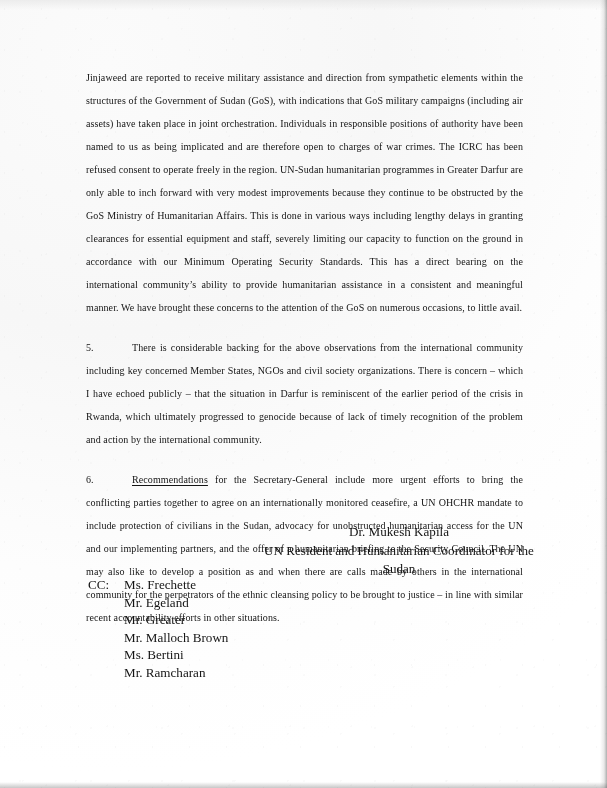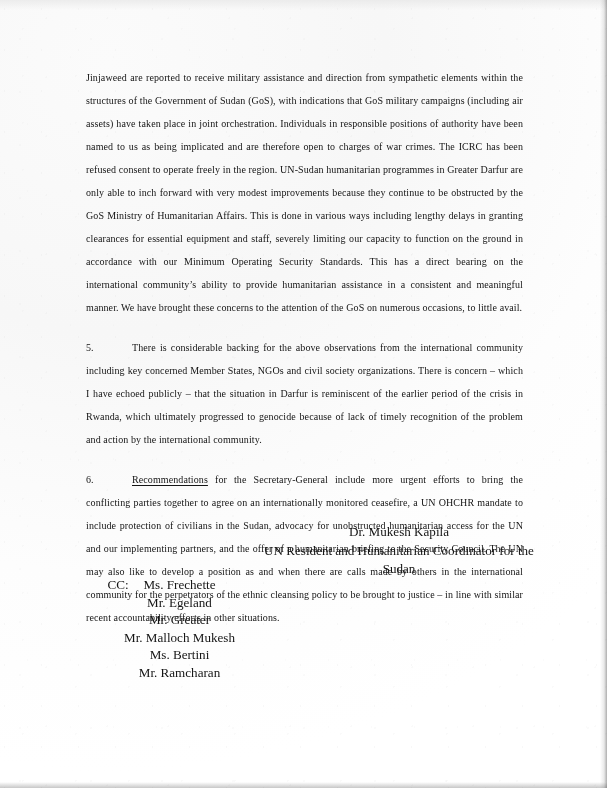--- a/index.html
+++ b/index.html
@@ -113,21 +113,20 @@
     position: absolute;
     left: 88px;
     top: 576px;
     font-size: 13.1px;
     line-height: 17.6px;
     color: #141414;
   }
   .cc-row {
     display: flex;
     white-space: nowrap;
-    justify-content: center;
   }
   .cc-label {
     width: 36px;
     flex: 0 0 36px;
   }
   .cc-spacer {
     width: 36px;
     flex: 0 0 36px;
   }
   .cc-name { }
@@ -169,21 +168,21 @@
     <div class="cc-row">
       <span class="cc-spacer"></span>
       <span class="cc-name">Mr. Egeland</span>
     </div>
     <div class="cc-row">
       <span class="cc-spacer"></span>
       <span class="cc-name">Mr. Greater</span>
     </div>
     <div class="cc-row">
       <span class="cc-spacer"></span>
-      <span class="cc-name">Mr. Malloch Mukesh</span>
+      <span class="cc-name">Mr. Malloch Brown</span>
     </div>
     <div class="cc-row">
       <span class="cc-spacer"></span>
       <span class="cc-name">Ms. Bertini</span>
     </div>
     <div class="cc-row">
       <span class="cc-spacer"></span>
       <span class="cc-name">Mr. Ramcharan</span>
     </div>
   </div>

